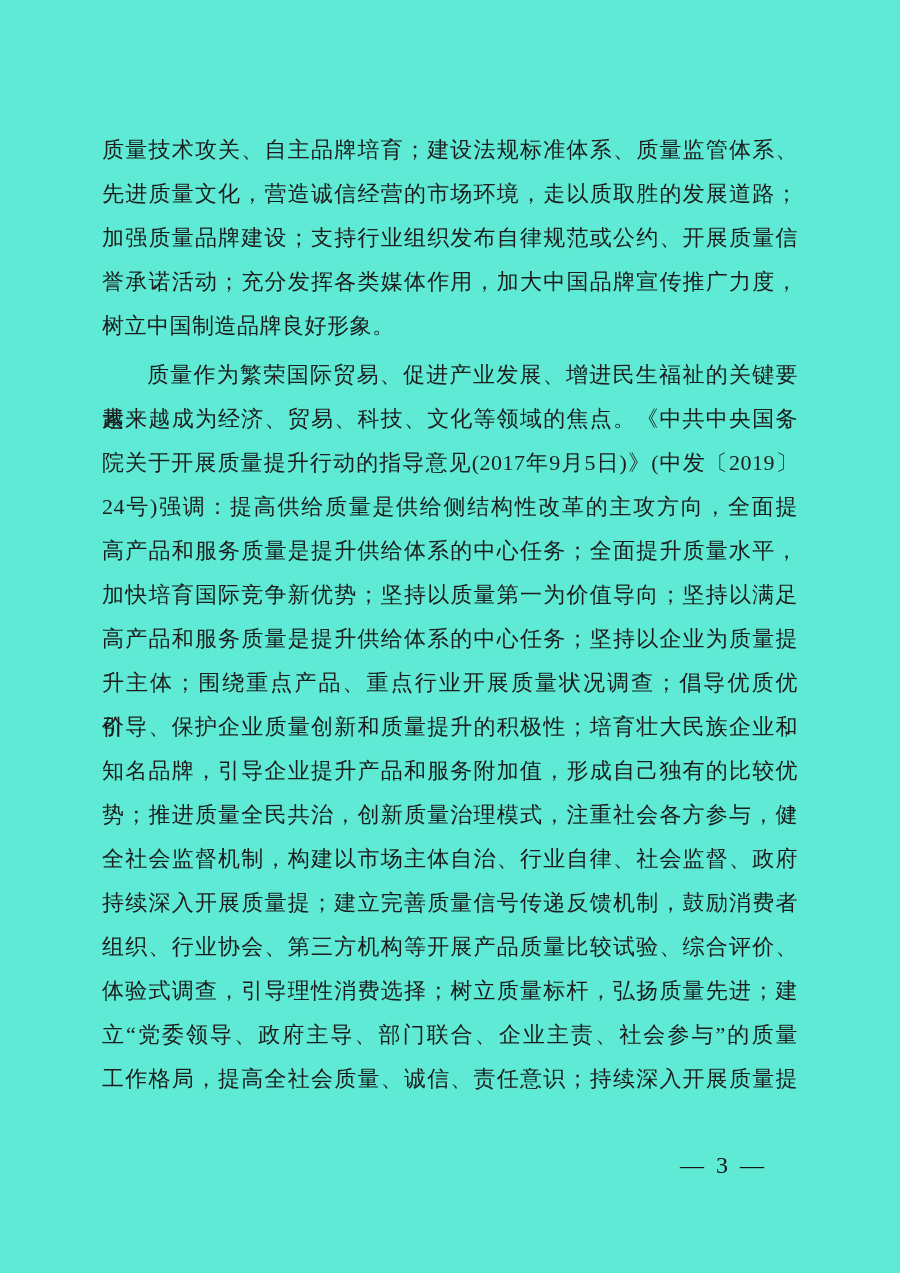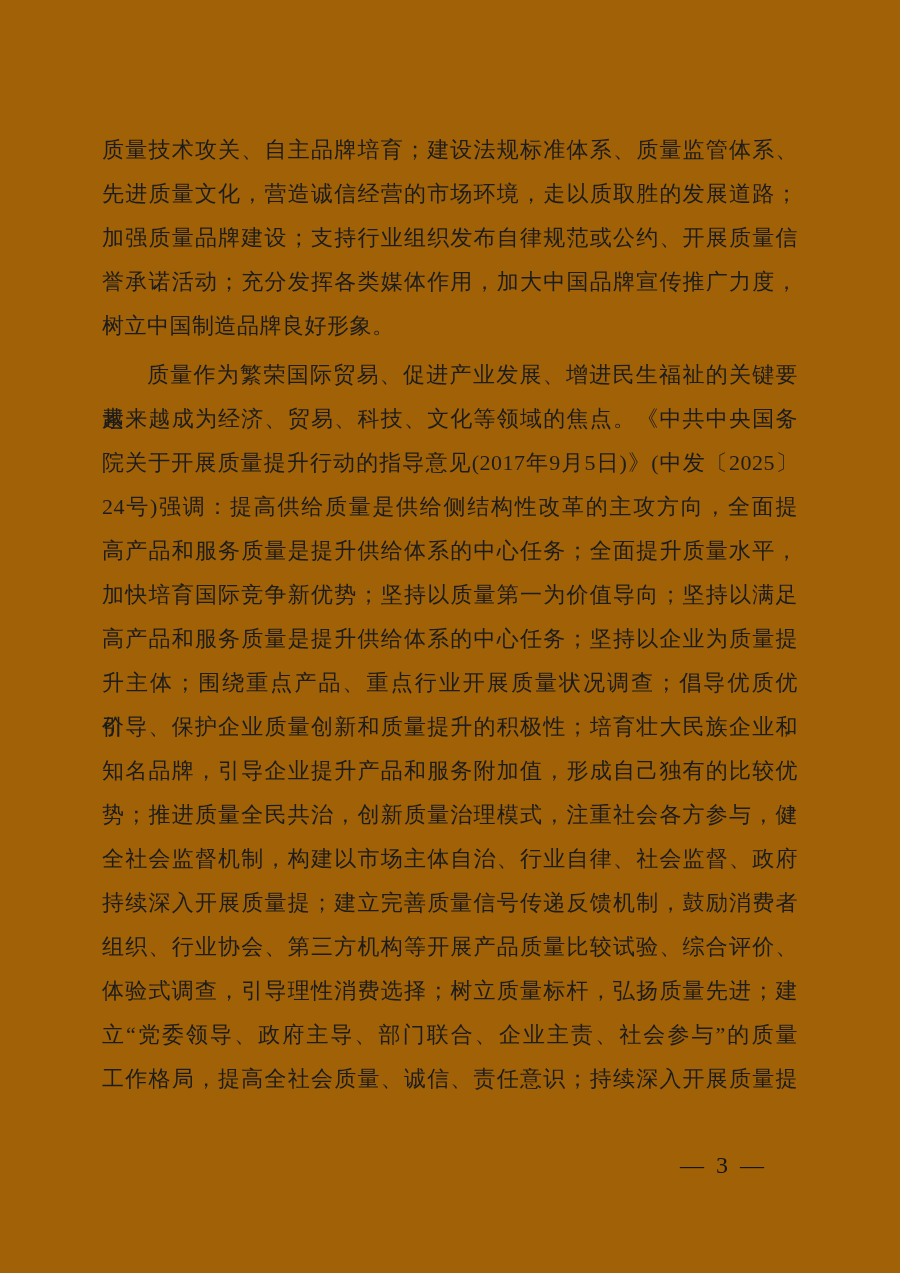--- a/index.html
+++ b/index.html
@@ -4,21 +4,21 @@
 <style>
   html, body {
     margin: 0;
     padding: 0;
     background: #ffffff;
   }
   .page {
     position: relative;
     width: 900px;
     height: 1273px;
-    background: #a16207;
+    background: #5eead4;
     overflow: hidden;
     font-family: "Liberation Serif", serif;
   }
   .text-block {
     position: absolute;
     left: 102px;
     top: 128px;
     width: 696px;
     color: #1c1c1c;
   }
@@ -66,21 +66,21 @@
       <div class="line">质量技术攻关、自主品牌培育；建设法规标准体系、质量监管体系、</div>
       <div class="line">先进质量文化，营造诚信经营的市场环境，走以质取胜的发展道路；</div>
       <div class="line">加强质量品牌建设；支持行业组织发布自律规范或公约、开展质量信</div>
       <div class="line">誉承诺活动；充分发挥各类媒体作用，加大中国品牌宣传推广力度，</div>
       <div class="line endpara">树立中国制造品牌良好形象。</div>
     </div>
 
     <div class="paragraph">
       <div class="line indent">质量作为繁荣国际贸易、促进产业发展、增进民生福祉的关键要素，</div>
       <div class="line">越来越成为经济、贸易、科技、文化等领域的焦点。《中共中央国务</div>
-      <div class="line">院关于开展质量提升行动的指导意见(2017年9月5日)》(中发〔2025〕</div>
+      <div class="line">院关于开展质量提升行动的指导意见(2017年9月5日)》(中发〔2019〕</div>
       <div class="line">24号)强调：提高供给质量是供给侧结构性改革的主攻方向，全面提</div>
       <div class="line">高产品和服务质量是提升供给体系的中心任务；全面提升质量水平，</div>
       <div class="line">加快培育国际竞争新优势；坚持以质量第一为价值导向；坚持以满足</div>
       <div class="line">高产品和服务质量是提升供给体系的中心任务；坚持以企业为质量提</div>
       <div class="line">升主体；围绕重点产品、重点行业开展质量状况调查；倡导优质优价，</div>
       <div class="line">引导、保护企业质量创新和质量提升的积极性；培育壮大民族企业和</div>
       <div class="line">知名品牌，引导企业提升产品和服务附加值，形成自己独有的比较优</div>
       <div class="line">势；推进质量全民共治，创新质量治理模式，注重社会各方参与，健</div>
       <div class="line">全社会监督机制，构建以市场主体自治、行业自律、社会监督、政府</div>
       <div class="line">持续深入开展质量提；建立完善质量信号传递反馈机制，鼓励消费者</div>

